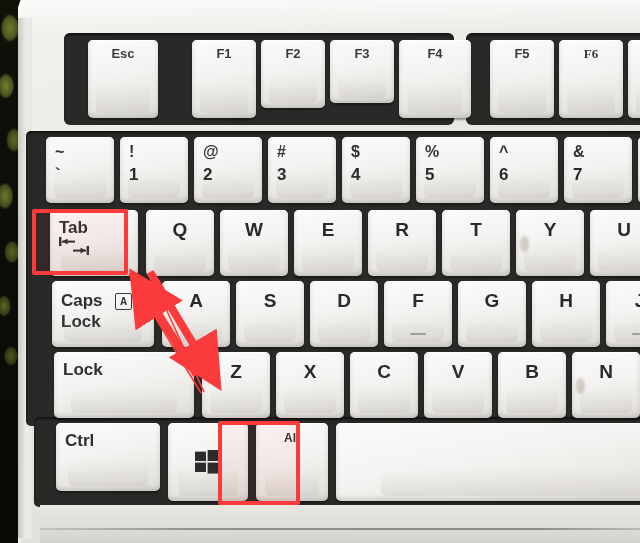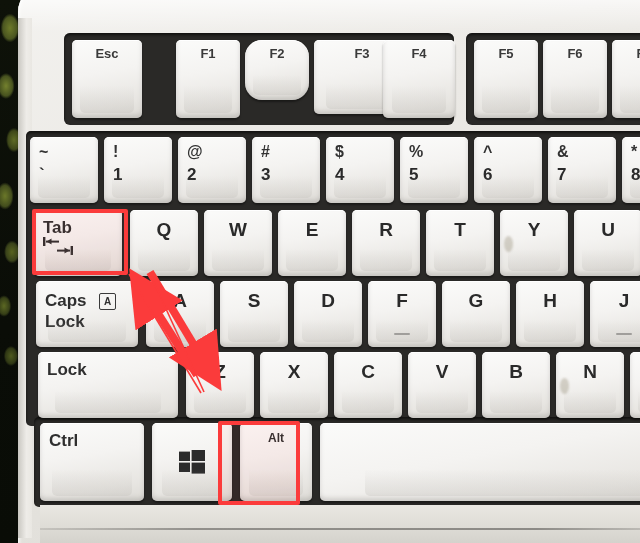--- a/index.html
+++ b/index.html
@@ -68,20 +68,21 @@
       inset 0 1px 0 rgba(255,255,255,.95),
       inset 0 -3px 4px rgba(150,147,142,.35),
       0 2px 2px rgba(0,0,0,.38);
     color:#2c2c2c;
     font-size:17px;
     line-height:1;
     display:flex;
     align-items:flex-start;
     justify-content:center;
     overflow:hidden;
+    margin-left:16px;
   }
   .key .lbl{
     position:absolute;
     pointer-events:none;
     white-space:pre;
     font-weight:700;
   }
   
   .key.letter .lbl{
     top:10px;left:0;right:0;text-align:center;font-size:19px;font-weight:700;color:#2a2a2a;
@@ -155,37 +156,37 @@
 
   <div id="keys">
       <div class="key fnk" style="left: 72px; top: 40px; width: 70px; height: 78px;">
         <span class="lbl">Esc</span>
         <div class="dish"></div>
       </div>
       <div class="key fnk" style="left: 176px; top: 40px; width: 64px; height: 78px;">
         <span class="lbl">F1</span>
         <div class="dish"></div>
       </div>
-      <div class="key fnk" style="left: 245px; top: 40px; width: 64px; height: 60px; border-radius: 17px;">
+      <div class="key fnk" style="left: 245px; top: 40px; width: 64px; height: 68px;">
         <span class="lbl">F2</span>
         <div class="dish"></div>
       </div>
-      <div class="key fnk" style="left: 314px; top: 40px; width: 64px; height: 74px; padding-left: 32px;">
+      <div class="key fnk" style="left: 314px; top: 40px; width: 64px; height: 63px;">
         <span class="lbl">F3</span>
         <div class="dish"></div>
       </div>
       <div class="key fnk" style="left: 383px; top: 40px; width: 72px; height: 78px;">
         <span class="lbl">F4</span>
         <div class="dish"></div>
       </div>
       <div class="key fnk" style="left: 474px; top: 40px; width: 64px; height: 78px;">
         <span class="lbl">F5</span>
         <div class="dish"></div>
       </div>
-      <div class="key fnk" style="left: 543px; top: 40px; width: 64px; height: 78px;">
+      <div class="key fnk" style="left: 543px; top: 40px; width: 64px; height: 78px; font-family: Liberation Serif, serif;">
         <span class="lbl">F6</span>
         <div class="dish"></div>
       </div>
       <div class="key fnk" style="left: 612px; top: 40px; width: 64px; height: 78px;">
         <span class="lbl">F7</span>
         <div class="dish"></div>
       </div>
       <div class="key num" style="left: 30px; top: 137px; width: 68px; height: 66px;">
         <span class="lbl top">~</span>
         <span class="lbl bot">`</span>
@@ -336,21 +337,21 @@
       </div>
       <div class="key letter" style="left: 556px; top: 352px; width: 68px; height: 66px;">
         <span class="lbl">N</span>
         <div class="dish"></div>
         <div class="grime" style="left: 4px; top: 26px; width: 9px; height: 16px;"></div>
       </div>
       <div class="key letter" style="left: 630px; top: 352px; width: 68px; height: 66px;">
         <span class="lbl">M</span>
         <div class="dish"></div>
       </div>
-      <div class="key mod" style="left: 40px; top: 423px; width: 104px; height: 78px;">
+      <div class="key mod" style="left: 40px; top: 423px; width: 104px; height: 68px;">
         <span class="lbl">Ctrl</span>
         <div class="dish"></div>
       </div>
       <div class="key mod" style="left: 152px; top: 423px; width: 80px; height: 78px;">
         <svg class="winlogo" viewBox="0 0 26 24">
           <g fill="#2b2b2b">
             <rect x="0" y="1.6" width="11" height="9.4"></rect>
             <rect x="12.6" y="0" width="13.4" height="11"></rect>
             <rect x="0" y="12.6" width="11" height="9.4"></rect>
             <rect x="12.6" y="12.6" width="13.4" height="11"></rect>

